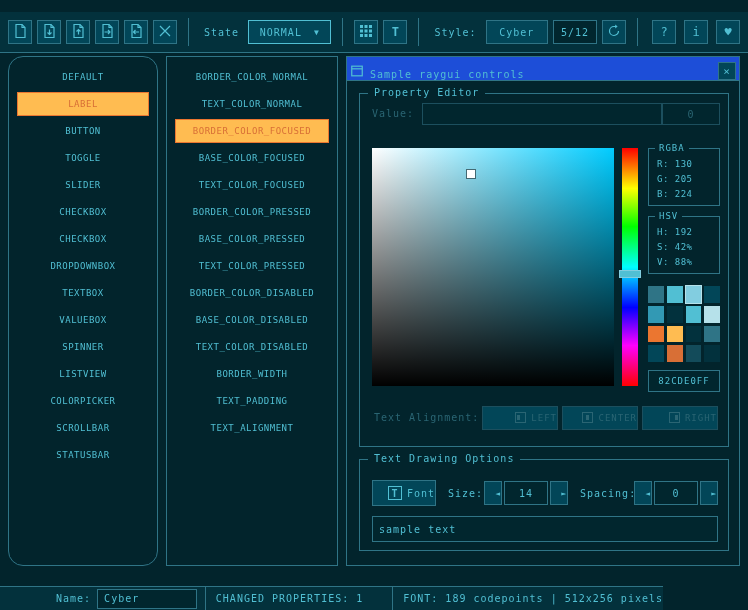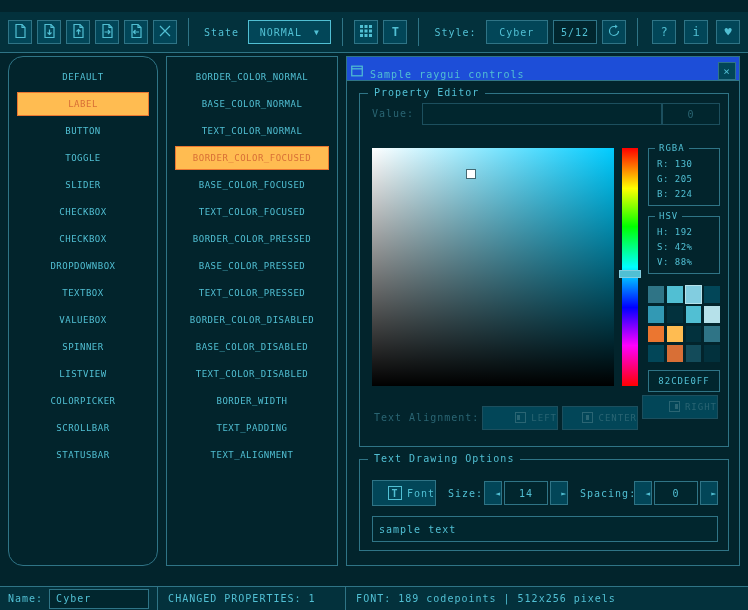--- a/index.html
+++ b/index.html
@@ -134,23 +134,23 @@
   .spin-btn { width: 18px; height: 24px; font-size: 8px; }
   .spin-val { width: 44px; height: 24px; justify-content: center; }
 
   .t-chip {
     border: 1px solid #51bfd3; width: 14px; height: 14px; font-size: 10px;
     display: flex; align-items: center; justify-content: center; font-weight: bold;
   }
 
   
   .statusbar {
-    position: absolute; left: 0; bottom: 0; width: 748px; height: 24px;
+    position: absolute; left: 0; bottom: 0; width: 663px; height: 24px;
     background: #03313c; border-top: 1px solid #2f7486;
-    display: flex; align-items: center;
+    display: flex; align-items: center; padding-left: 48px;
   }
   .sb-label { padding: 0 6px 0 8px; letter-spacing: 1px; white-space: nowrap; }
   .sb-cell {
     height: 100%; border-left: 1px solid #2f7486; display: flex; align-items: center;
     padding-left: 10px; letter-spacing: 1px; white-space: nowrap;
   }
   #sb-name-box { width: 100px; height: 20px; margin-right: 8px; }
   #sb-changed { width: 188px; }
   #sb-font { flex: 1; }
 </style>
@@ -262,21 +262,20 @@
       <div class="list-item">VALUEBOX</div>
       <div class="list-item">SPINNER</div>
       <div class="list-item">LISTVIEW</div>
       <div class="list-item">COLORPICKER</div>
       <div class="list-item">SCROLLBAR</div>
       <div class="list-item">STATUSBAR</div>
     </div>
 
   <div class="panel" id="props-panel">
       <div class="list-item">BORDER_COLOR_NORMAL</div>
-      <div class="list-item">BASE_COLOR_NORMAL</div>
       <div class="list-item">TEXT_COLOR_NORMAL</div>
       <div class="list-item selected">BORDER_COLOR_FOCUSED</div>
       <div class="list-item">BASE_COLOR_FOCUSED</div>
       <div class="list-item">TEXT_COLOR_FOCUSED</div>
       <div class="list-item">BORDER_COLOR_PRESSED</div>
       <div class="list-item">BASE_COLOR_PRESSED</div>
       <div class="list-item">TEXT_COLOR_PRESSED</div>
       <div class="list-item">BORDER_COLOR_DISABLED</div>
       <div class="list-item">BASE_COLOR_DISABLED</div>
       <div class="list-item">TEXT_COLOR_DISABLED</div>
@@ -360,21 +359,21 @@
             </svg></span>
         <span class="dim">LEFT</span>
       </div>
       <div class="abs btn align-btn dim-border" style="left:202px; top:312px">
         <span><svg viewBox="0 0 11 11">
               <rect x="0.5" y="0.5" width="10" height="10" fill="none"></rect>
               <rect x="4" y="3" width="3" height="5" stroke="none"></rect>
             </svg></span>
         <span class="dim">CENTER</span>
       </div>
-      <div class="abs btn align-btn dim-border" style="left:282px; top:301px">
+      <div class="abs btn align-btn dim-border" style="left:282px; top:312px">
         <span><svg viewBox="0 0 11 11">
               <rect x="0.5" y="0.5" width="10" height="10" fill="none"></rect>
               <rect x="6" y="3" width="3" height="5" stroke="none"></rect>
             </svg></span>
         <span class="dim">RIGHT</span>
       </div>
     </div>
 
     <div class="groupbox" id="group-textopts">
       <span class="gb-label">Text Drawing Options</span>

